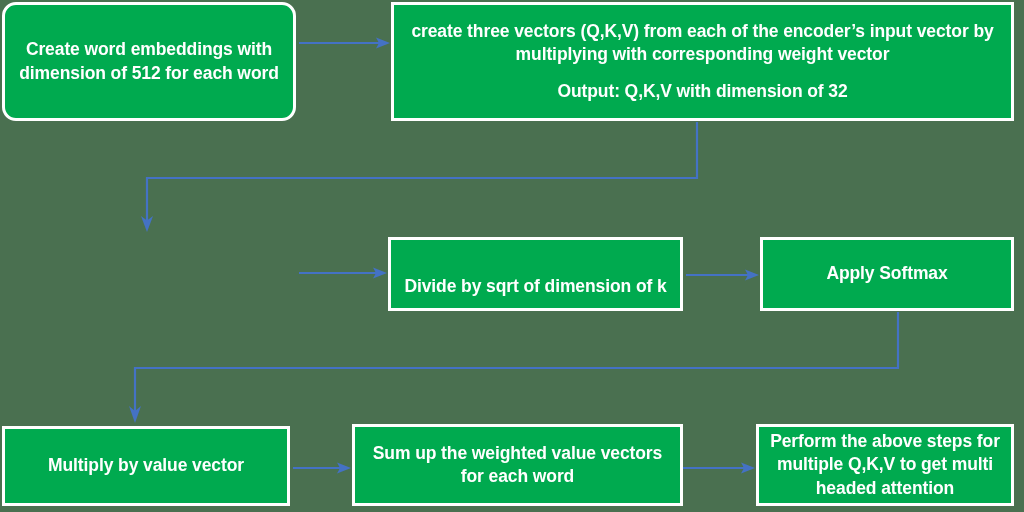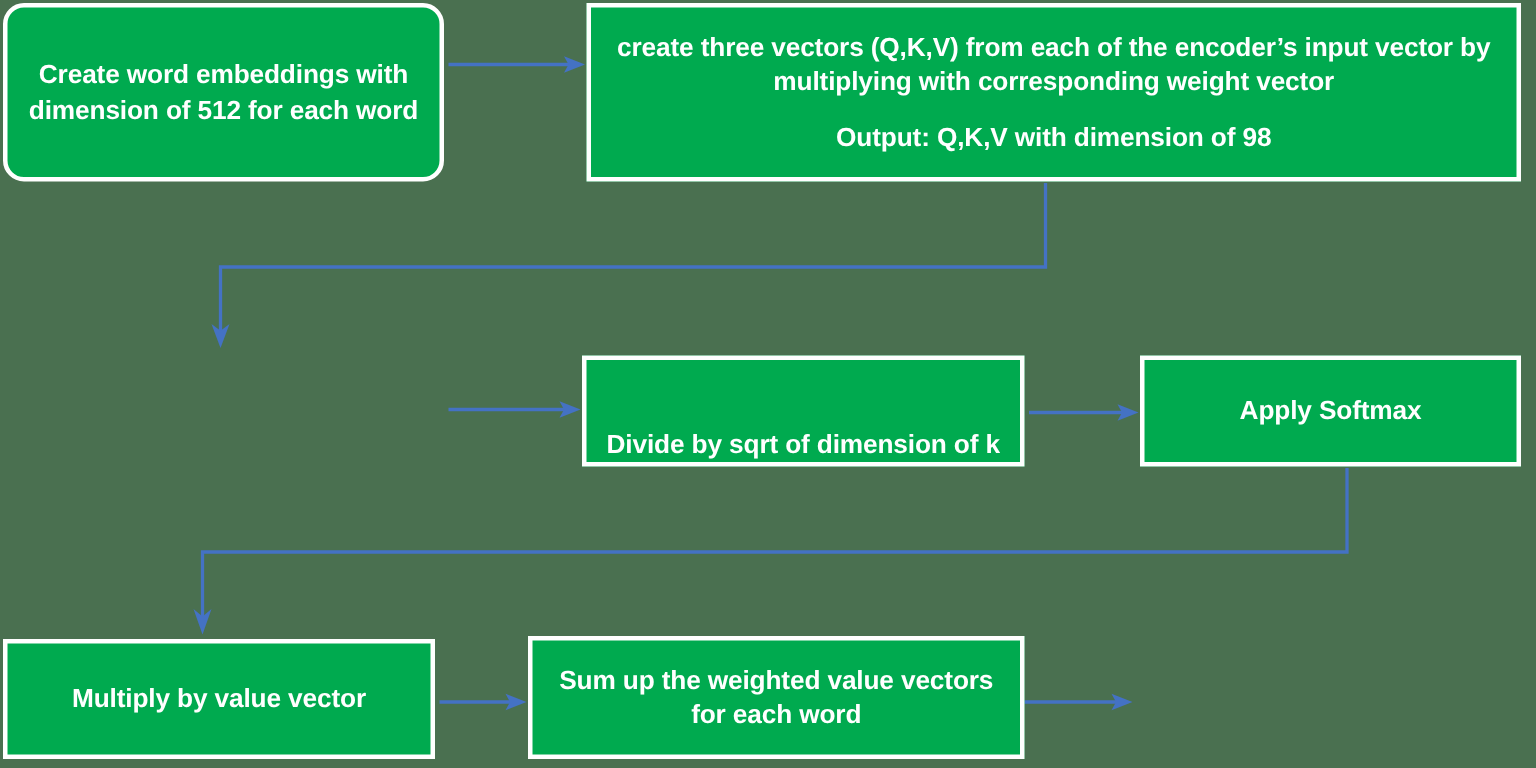--- a/index.html
+++ b/index.html
@@ -21,21 +21,21 @@
     border: 3px solid #ffffff;
     box-sizing: border-box;
     display: flex;
     align-items: center;
     justify-content: center;
     text-align: center;
     color: #ffffff;
     font-weight: bold;
     line-height: 1.32;
     letter-spacing: -0.1px;
-    padding: 0 6px;
+    padding: 10px 6px;
   }
   .node .txt {
     display: block;
     width: 100%;
     white-space: pre-line;
   }
   .node .sub {
     display: block;
     width: 100%;
     white-space: pre-line;
@@ -108,34 +108,37 @@
       <path class="head" d="M 755 468 L 741 462.5 L 744 468 L 741 473.5 Z"></path>
     </g>
   </svg>
 
   <div class="node" id="node-embeddings">
     <span class="txt">Create word embeddings with dimension of 512 for each word</span>
   </div>
 
   <div class="node" id="node-qkv">
     <span class="txt">create three vectors (Q,K,V) from each of the encoder’s input vector by multiplying with corresponding weight vector</span>
-    <span class="sub">Output: Q,K,V with dimension of 98</span>
+    <span class="sub">Output: Q,K,V with dimension of 32</span>
   </div>
 
 
   <div class="node" id="node-divide">
     <span class="txt">Divide by sqrt of dimension of k</span>
   </div>
 
   <div class="node" id="node-softmax">
     <span class="txt">Apply Softmax</span>
   </div>
 
   <div class="node" id="node-multiply">
     <span class="txt">Multiply by value vector</span>
   </div>
 
   <div class="node" id="node-sum">
     <span class="txt">Sum up the weighted value vectors for each word</span>
   </div>
 
+  <div class="node" id="node-perform">
+    <span class="txt">Perform the above steps for multiple Q,K,V to get multi headed attention</span>
+  </div>
 
 </div>
 
 </body></html>

